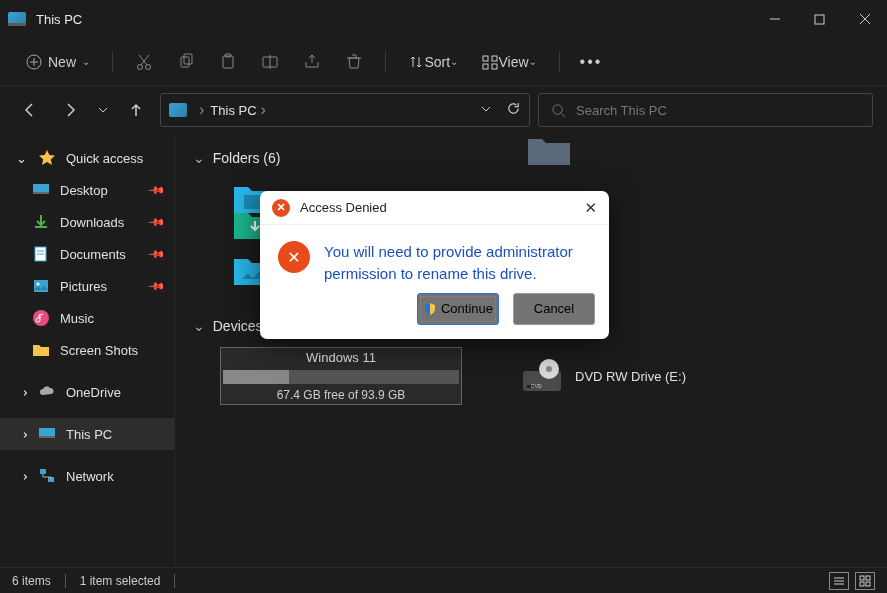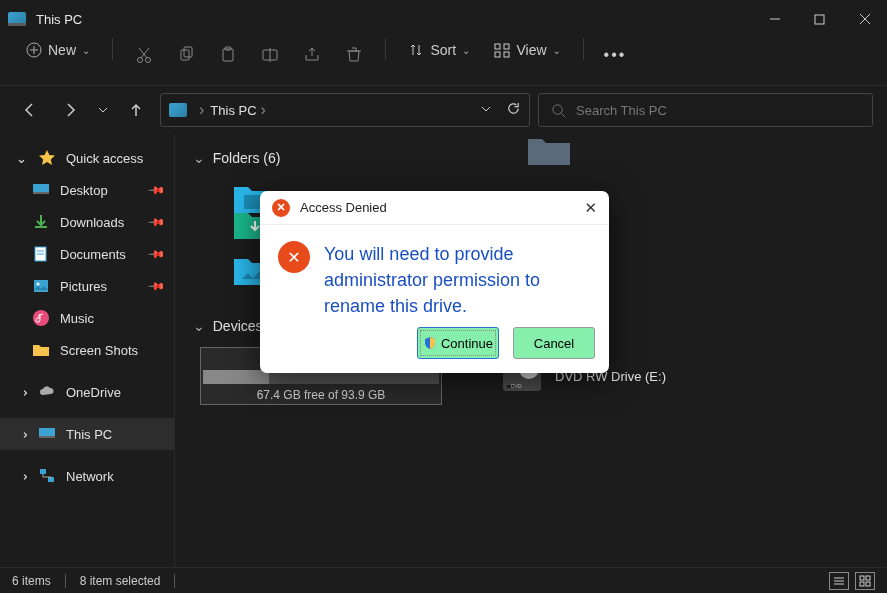--- a/index.html
+++ b/index.html
@@ -7,27 +7,27 @@
 
 
 .titlebar { height: 38px; background: #1c1c1c; display: flex; align-items: center; padding-left: 8px; }
 .titlebar-icon { width: 18px; height: 14px; background: linear-gradient(135deg, #3ba3d4, #2a7fa5); border-radius: 2px; margin-right: 10px; position: relative; }
 .titlebar-icon::before { content: ''; position: absolute; bottom: 0; left: 0; right: 0; height: 3px; background: #5a5a5a; }
 .titlebar-text { font-size: 13px; color: #e8e8e8; }
 .titlebar-controls { margin-left: auto; display: flex; }
 .titlebar-btn { width: 45px; height: 38px; display: flex; align-items: center; justify-content: center; color: #aaa; font-size: 12px; }
 
 
-.toolbar { height: 48px; display: flex; align-items: flex-start; padding: 0 16px; gap: 4px; border-bottom: 1px solid #2a2a2a; }
+.toolbar { height: 48px; display: flex; align-items: center; padding: 0 16px; gap: 4px; border-bottom: 1px solid #2a2a2a; }
 .tb-new { display: flex; align-items: center; gap: 6px; padding: 4px 10px; font-size: 14px; color: #ccc; }
 .tb-new svg { width: 16px; height: 16px; }
 .tb-sep { width: 1px; height: 22px; background: #3a3a3a; margin: 0 8px; }
 .tb-icon { width: 38px; height: 34px; display: flex; align-items: center; justify-content: center; color: #888; }
 .tb-icon svg { width: 18px; height: 18px; }
-.tb-label { display: flex; align-items: center; gap: 6px; padding: 4px 10px; font-size: 14px; color: #ccc; }
+.tb-label { display: flex; align-items: center; padding: 4px 10px; font-size: 14px; color: #ccc; }
 .tb-label svg { width: 16px; height: 16px; }
 .tb-more { color: #ccc; letter-spacing: 2px; }
 
 
 .navbar { height: 48px; display: flex; align-items: center; padding: 8px 14px; gap: 8px; }
 .nav-btn { width: 32px; height: 32px; display: flex; align-items: center; justify-content: center; color: #ccc; }
 .addressbar { flex: 1; height: 34px; border: 1px solid #444; background: #1c1c1c; display: flex; align-items: center; padding: 0 8px; border-radius: 3px; }
 .address-icon { width: 18px; height: 14px; background: linear-gradient(135deg, #3ba3d4, #2a7fa5); border-radius: 2px; margin-right: 12px; }
 .address-seg { font-size: 13px; color: #e0e0e0; display: flex; align-items: center; gap: 3px;}
 .addr-chev { color: #888; margin-left: 4px; }
@@ -52,45 +52,45 @@
 
 .mainpane { flex: 1; padding: 10px 18px; overflow: auto; }
 .group-header { display: flex; align-items: center; gap: 8px; font-size: 14px; color: #e0e0e0; margin: 6px 0 14px 0; }
 .group-header .chev { color: #aaa; }
 .folder-grid { display: flex; flex-wrap: wrap; gap: 40px 60px; padding-left: 40px; margin-bottom: 30px; }
 .folder-item { display: flex; align-items: center; gap: 14px; }
 .folder-ico { width: 44px; height: 36px; display: flex; align-items: center; justify-content: center; }
 
 .drives-grid { display: flex; gap: 60px; padding-left: 8px; }
 .drive-item { display: flex; flex-direction: column; width: 240px; }
-.drive-item.selected { outline: 1px solid #666; padding: 2px; background: #2a2a2a; }
+.drive-item.selected { outline: 1px solid #666; padding: 2px; background: #2a2a2a; margin-left: 20px; }
 .drive-name { font-size: 13px; text-align: center; padding-bottom: 3px; }
 .drive-bar { height: 14px; background: #555; position: relative; width: 100%; margin: 2px 0;}
 .drive-bar-fill { height: 100%; background: #888; }
 .drive-sub { font-size: 12px; color: #ccc; text-align: center; padding-top: 2px; }
 .drive-dvd { display:flex; align-items:center; gap:12px; font-size:13px; }
 
 
 .statusbar { position: absolute; bottom: 0; left: 0; right: 0; height: 26px; background: #1c1c1c; border-top: 1px solid #2a2a2a; display: flex; align-items: center; padding: 0 12px; font-size: 12px; color: #ccc; }
 .status-sep { width: 1px; height: 14px; background: #555; margin: 0 14px; }
 .status-right { margin-left: auto; display: flex; gap: 6px; }
 .view-toggle { width: 20px; height: 18px; border: 1px solid #888; display: flex; align-items: center; justify-content: center; }
 
 
 .dialog { position: absolute; left: 260px; top: 191px; width: 349px; background: #fff; color: #000; border-radius: 7px; box-shadow: 0 6px 30px rgba(0,0,0,0.6); overflow: hidden; }
 .dialog-header { height: 34px; display: flex; align-items: center; padding: 0 12px; gap: 10px; border-bottom: 1px solid #eee; }
 .dialog-header-icon { width: 18px; height: 18px; border-radius: 50%; background: #e74b1c; color: #fff; display: flex; align-items: center; justify-content: center; font-size: 11px; font-weight: bold; }
 .dialog-title { font-size: 13px; color: #222; }
 .dialog-close { margin-left: auto; font-size: 15px; color: #333; cursor:pointer; }
 .dialog-body { padding: 16px 18px 8px 18px; display: flex; gap: 14px; }
 .dialog-big-icon { width: 32px; height: 32px; border-radius: 50%; background: #e74b1c; color: #fff; display: flex; align-items: center; justify-content: center; font-size: 16px; flex-shrink: 0; }
-.dialog-msg { font-size: 18px; color: #1a4fc0; line-height: 1.45; }
+.dialog-msg { font-size: 15px; color: #1a4fc0; line-height: 1.45; }
 .dialog-sub { padding: 8px 18px 18px 64px; font-size: 13px; color: #222; }
 .dialog-buttons { display: flex; justify-content: flex-end; gap: 14px; padding: 0 14px 14px 14px; }
-.dlg-btn { min-width: 82px; height: 32px; border: 1px solid #999; background: #86efac; font-size: 13px; border-radius: 3px; display: flex; align-items: center; justify-content: center; gap: 4px; cursor:pointer; }
+.dlg-btn { min-width: 82px; height: 32px; border: 1px solid #999; background: #737373; font-size: 13px; border-radius: 3px; display: flex; align-items: center; justify-content: center; gap: 4px; cursor:pointer; }
 .dlg-btn.primary { border: 1.5px solid #2a6fd8; outline: 1px dotted #888; outline-offset: -4px; }
 .shield { width: 14px; height: 14px; }
 
 
 .ficon { width: 42px; height: 34px; }
 </style>
 </head>
 <body>
 
 <div class="titlebar">
@@ -406,21 +406,21 @@
         </svg>
         <span>DVD RW Drive (E:)</span>
       </div>
     </div>
   </div>
 </div>
 
 <div class="statusbar">
   <span>6 items</span>
   <div class="status-sep"></div>
-  <span>8 item selected</span>
+  <span>1 item selected</span>
   <div class="status-sep"></div>
   <div class="status-right">
     <div class="view-toggle">
         <svg width="12" height="12" viewBox="0 0 12 12">
           <line x1="1" y1="3" x2="11" y2="3" stroke="#ccc"></line>
           <line x1="1" y1="6" x2="11" y2="6" stroke="#ccc"></line>
           <line x1="1" y1="9" x2="11" y2="9" stroke="#ccc"></line>
         </svg>
       </div>
     <div class="view-toggle">

